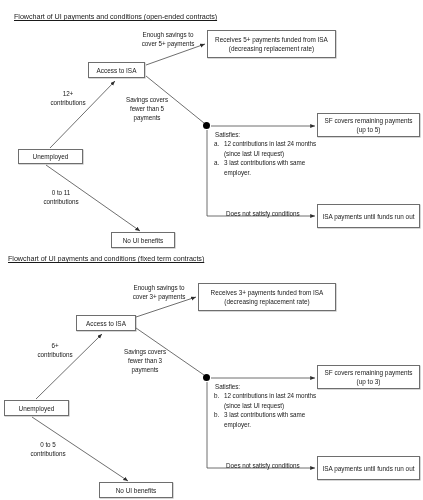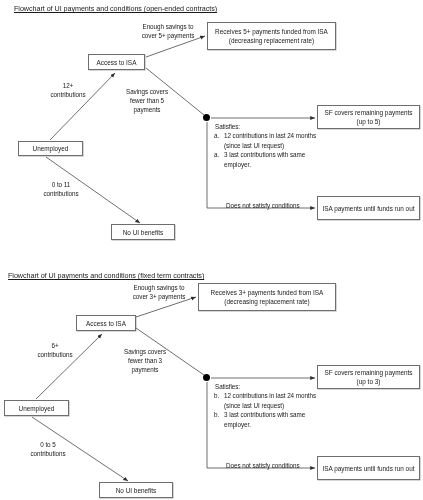--- a/index.html
+++ b/index.html
@@ -19,21 +19,21 @@
   #page {
     position: relative;
     width: 423px;
     height: 500px;
   }
   .chart {
     position: absolute;
     left: 0;
     width: 423px;
   }
-  #chart-open { top: 0; height: 253px; }
+  #chart-open { top: 8px; height: 253px; }
   #chart-fixed { top: 253px; height: 247px; }
 
   .svg-layer {
     position: absolute;
     left: 0;
     top: 0;
     width: 423px;
     pointer-events: none;
   }
   #chart-open .svg-layer { height: 253px; }
@@ -173,21 +173,21 @@
 
       <line x1="136" y1="64" x2="196" y2="44" stroke="#4a4a4a" stroke-width="0.8" marker-end="url(#ah2)"></line>
 
       <line x1="136" y1="75" x2="204" y2="122" stroke="#4a4a4a" stroke-width="0.8"></line>
 
       <line x1="211" y1="125" x2="315" y2="125" stroke="#4a4a4a" stroke-width="0.8" marker-end="url(#ah2)"></line>
 
       <polyline points="207,129 207,215 315,215" fill="none" stroke="#4a4a4a" stroke-width="0.8" marker-end="url(#ah2)"></polyline>
     </svg>
 
-    <div class="title" style="left:8px; top:18px;">Flowchart of UI payments and conditions (fixed term contracts)</div>
+    <div class="title" style="left:8px; top:1px;">Flowchart of UI payments and conditions (fixed term contracts)</div>
 
     <div class="node" style="left:4px; top:147px; width:65px; height:16px;">Unemployed</div>
 
     <div class="node" style="left:76px; top:62px; width:60px; height:16px;">Access to ISA</div>
 
     <div class="node" style="left:198px; top:30px; width:138px; height:28px;">Receives 3+ payments funded from ISA (decreasing replacement rate)</div>
 
     <div class="node" style="left:317px; top:112px; width:103px; height:24px;">SF covers remaining payments (up to 3)</div>
 
     <div class="node" style="left:317px; top:203px; width:103px; height:24px;">ISA payments until funds run out</div>

